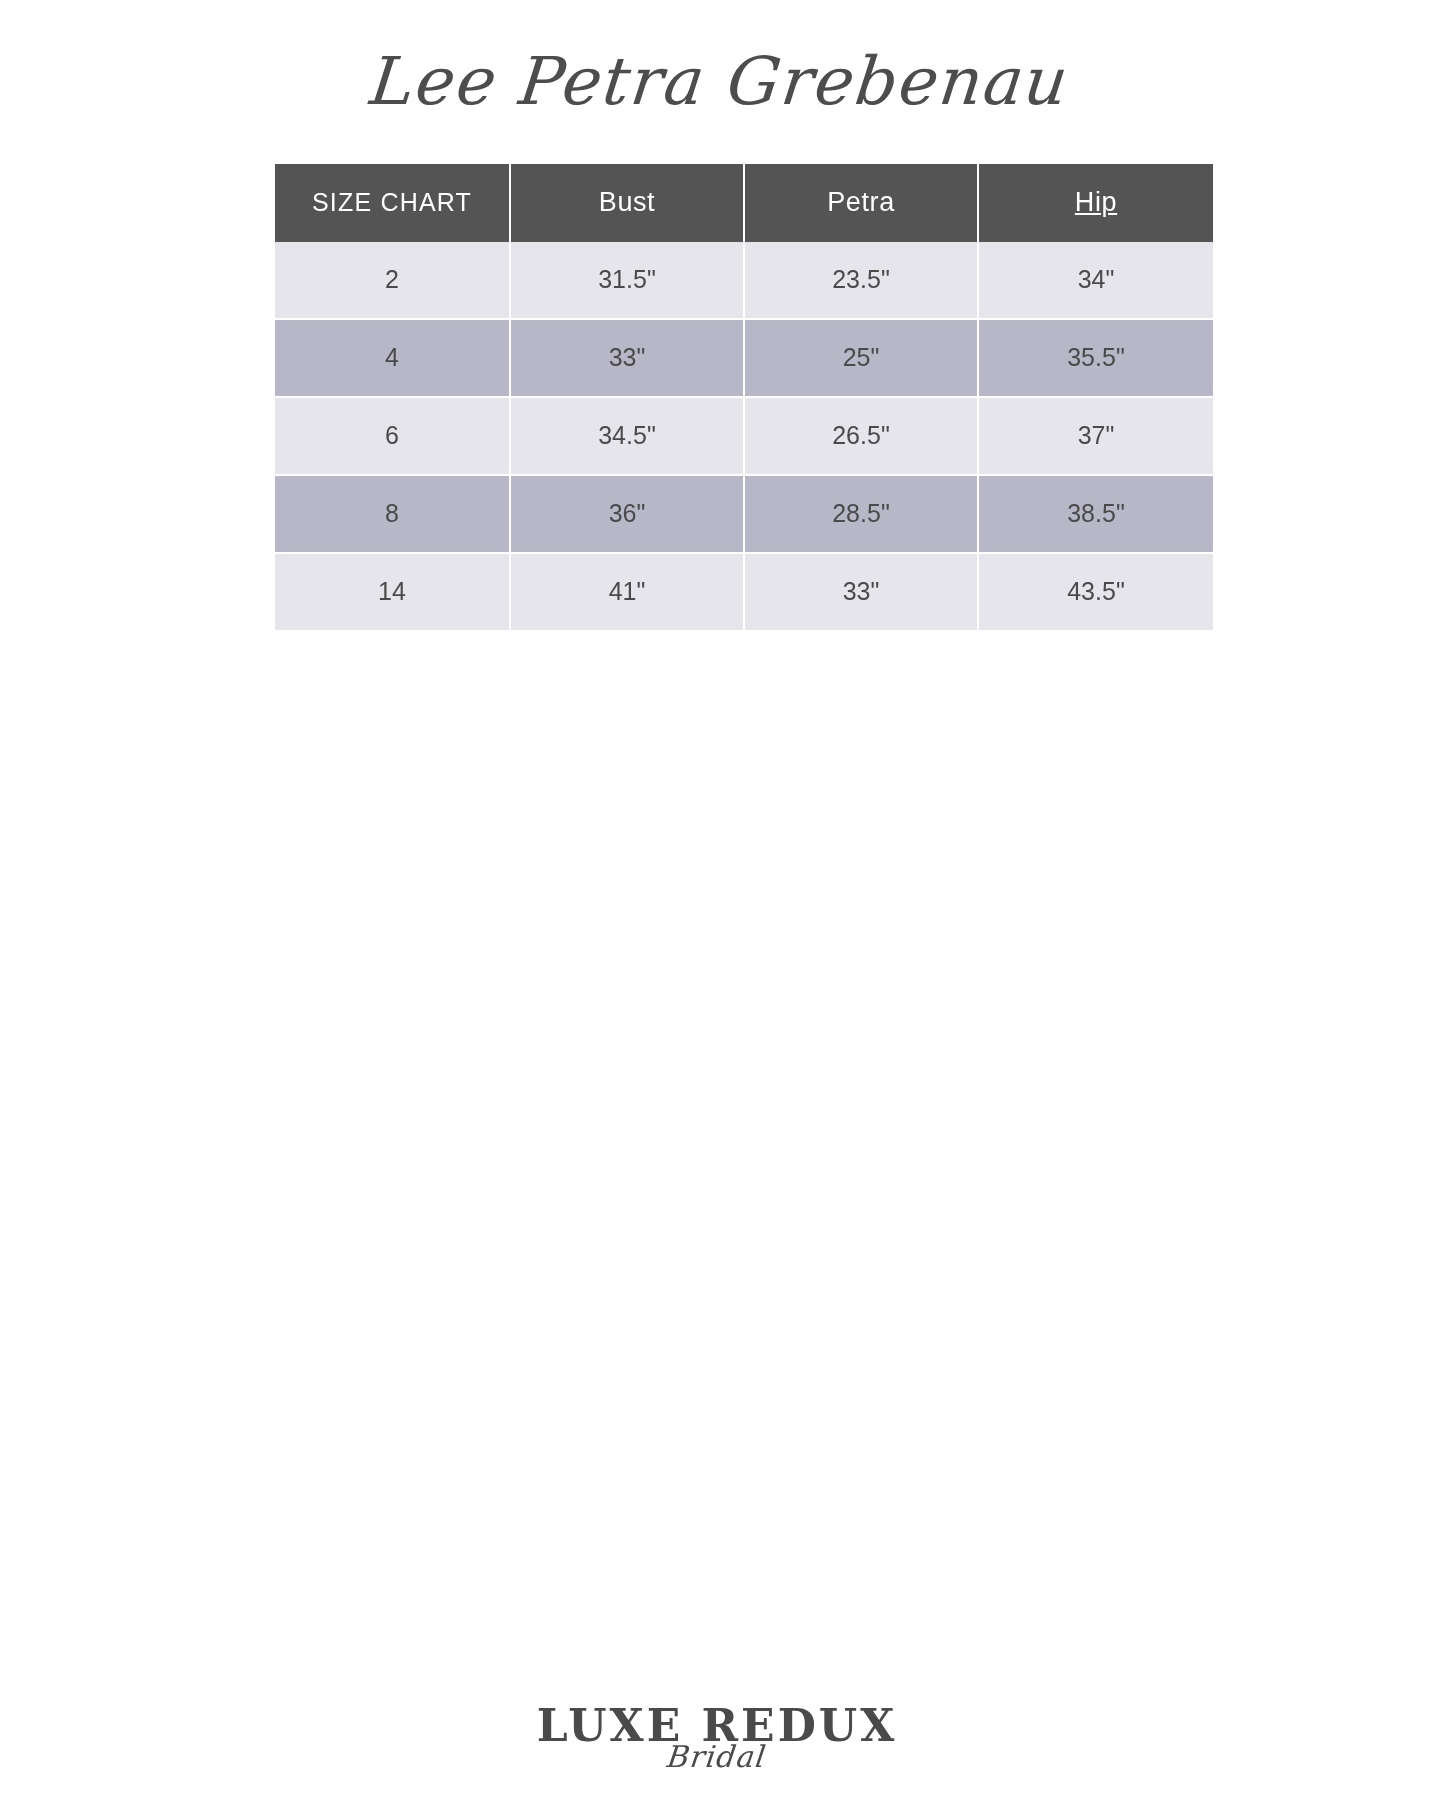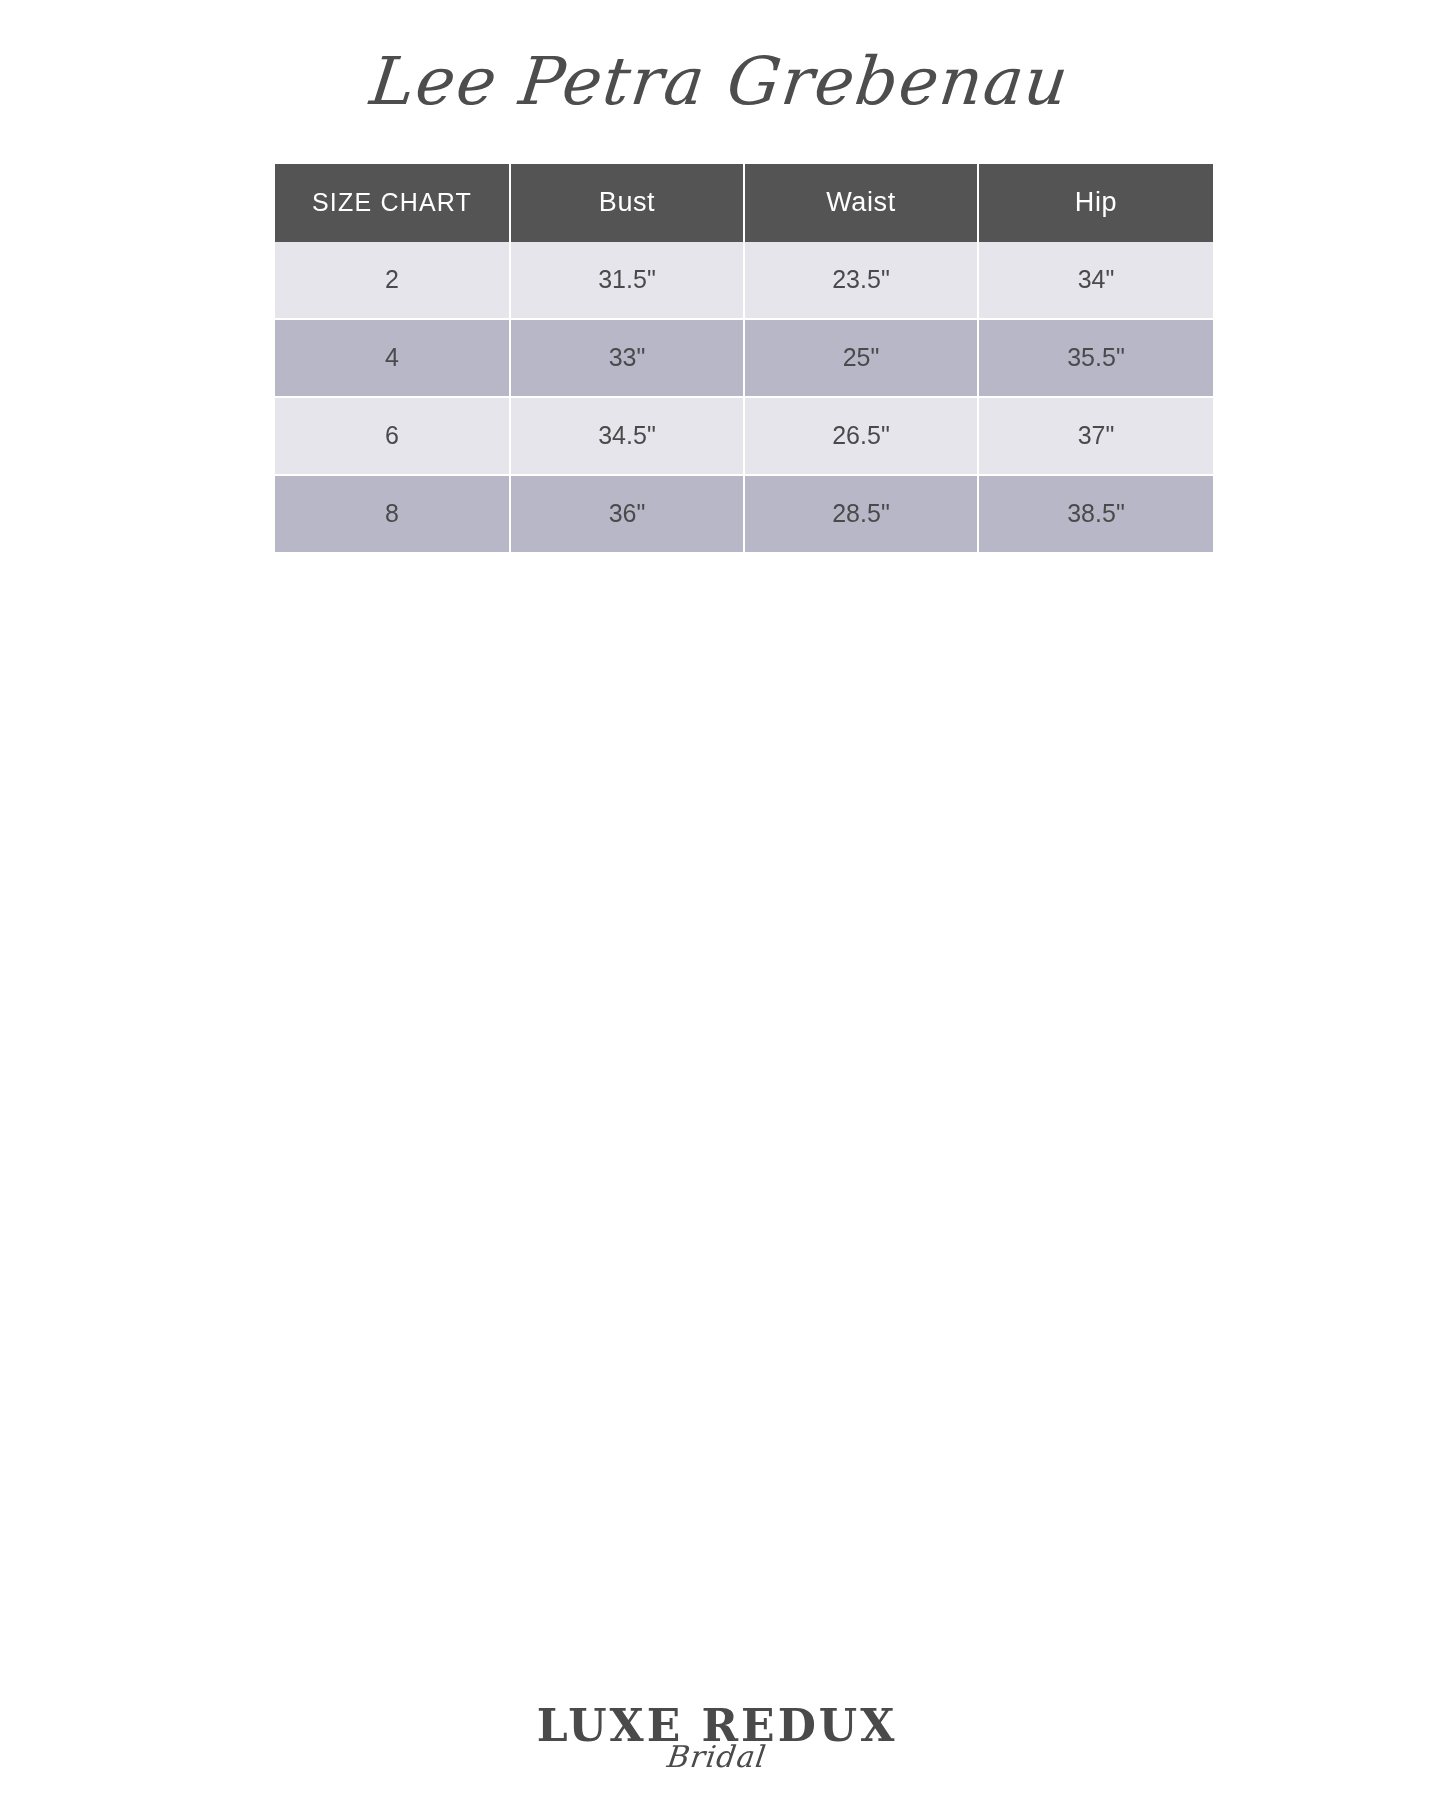--- a/index.html
+++ b/index.html
@@ -62,21 +62,21 @@
     background: #545454;
     color: #ffffff;
     font-weight: 400;
     font-size: 27px;
     letter-spacing: 0.6px;
     height: 78px;
     text-align: center;
     vertical-align: middle;
     border-right: 2px solid #ffffff;
   }
-  table.size-chart thead th:last-child { border-right: none; }
+  table.size-chart thead th:last-child { border-right: none; text-decoration: underline; }
   table.size-chart thead th.head-size {
     font-size: 25px;
     letter-spacing: 1.2px;
   }
 
   table.size-chart tbody td {
     height: 78px;
     text-align: center;
     vertical-align: middle;
     font-size: 25px;
@@ -133,21 +133,21 @@
       <colgroup>
         <col class="c-size">
           <col class="c-val">
           <col class="c-val">
           <col class="c-val">
       </colgroup>
       <thead>
         <tr>
           <th class="head-size">SIZE CHART</th>
           <th>Bust</th>
-          <th>Waist</th>
+          <th>Petra</th>
           <th>Hip</th>
         </tr>
       </thead>
       <tbody id="chart-body">
           <tr class="row-light">
             <td>2</td>
             <td>31.5"</td>
             <td>23.5"</td>
             <td>34"</td>
           </tr>
@@ -162,20 +162,26 @@
             <td>34.5"</td>
             <td>26.5"</td>
             <td>37"</td>
           </tr>
           <tr class="row-dark">
             <td>8</td>
             <td>36"</td>
             <td>28.5"</td>
             <td>38.5"</td>
           </tr>
+          <tr class="row-light">
+            <td>14</td>
+            <td>41"</td>
+            <td>33"</td>
+            <td>43.5"</td>
+          </tr>
         </tbody>
     </table>
   </div>
 
   <div class="brand-logo">
     <div class="brand-main">LUXE REDUX</div>
     <div class="brand-sub">Bridal</div>
   </div>
 
 </div>

